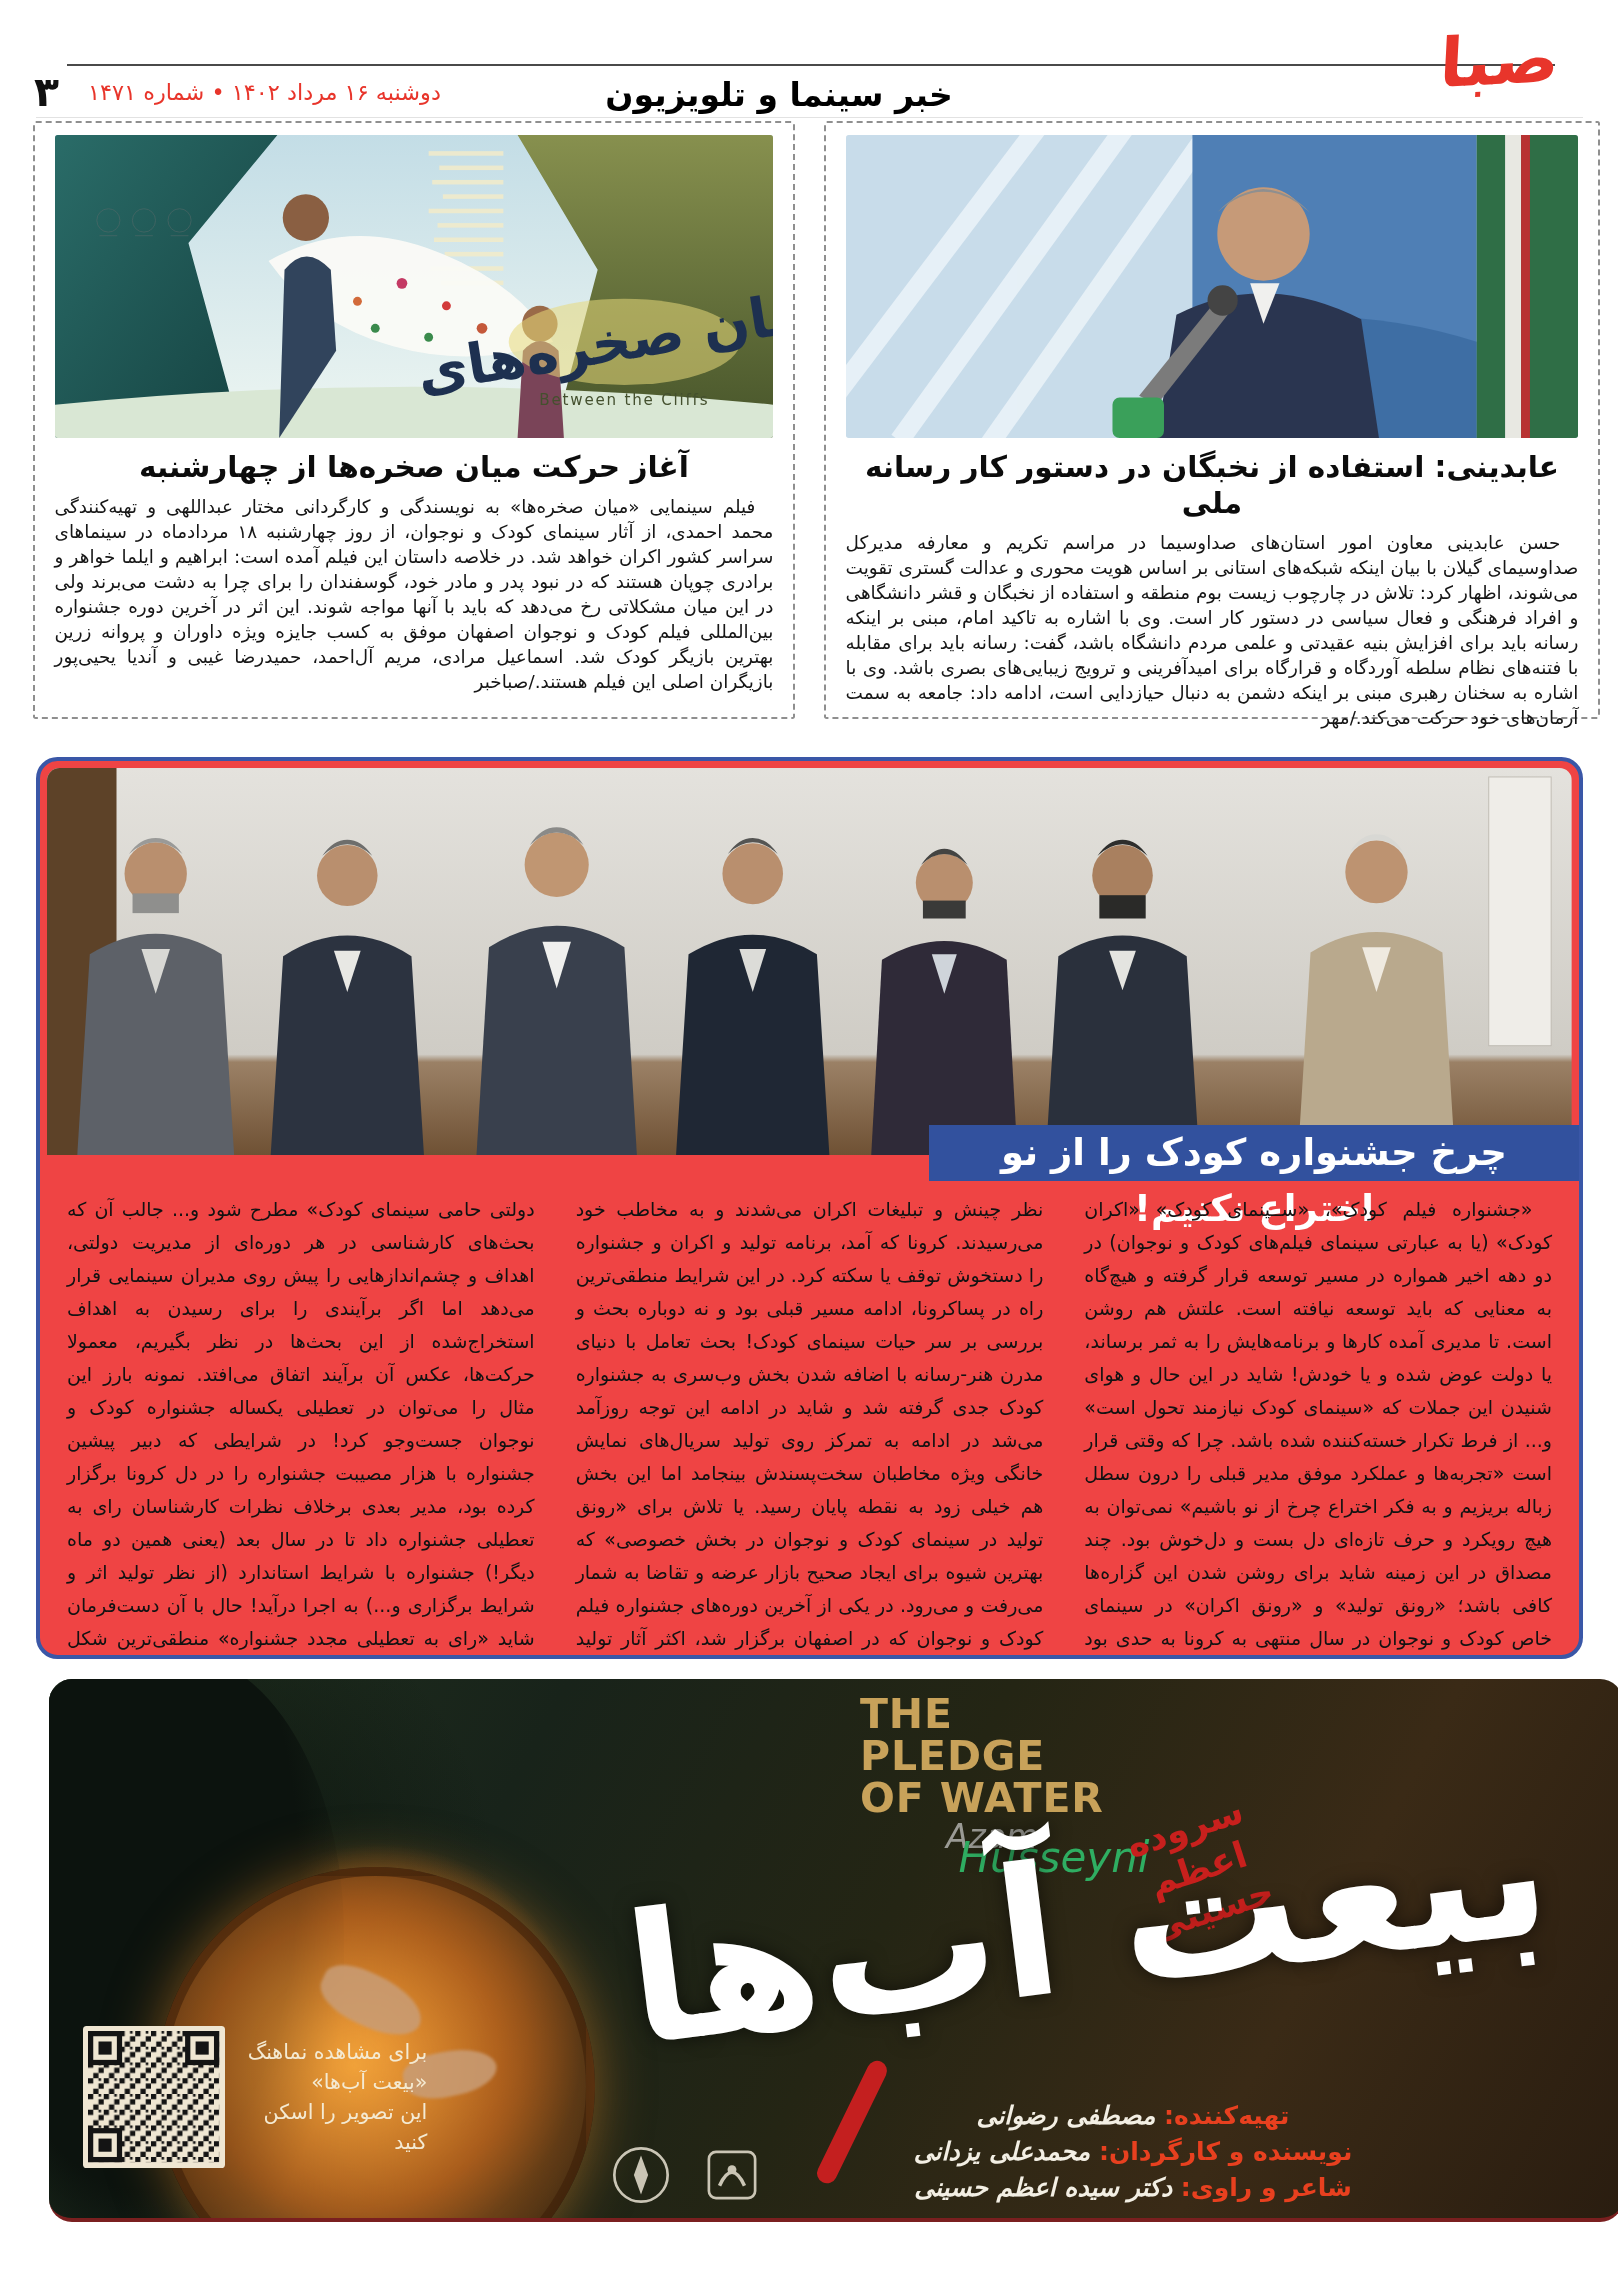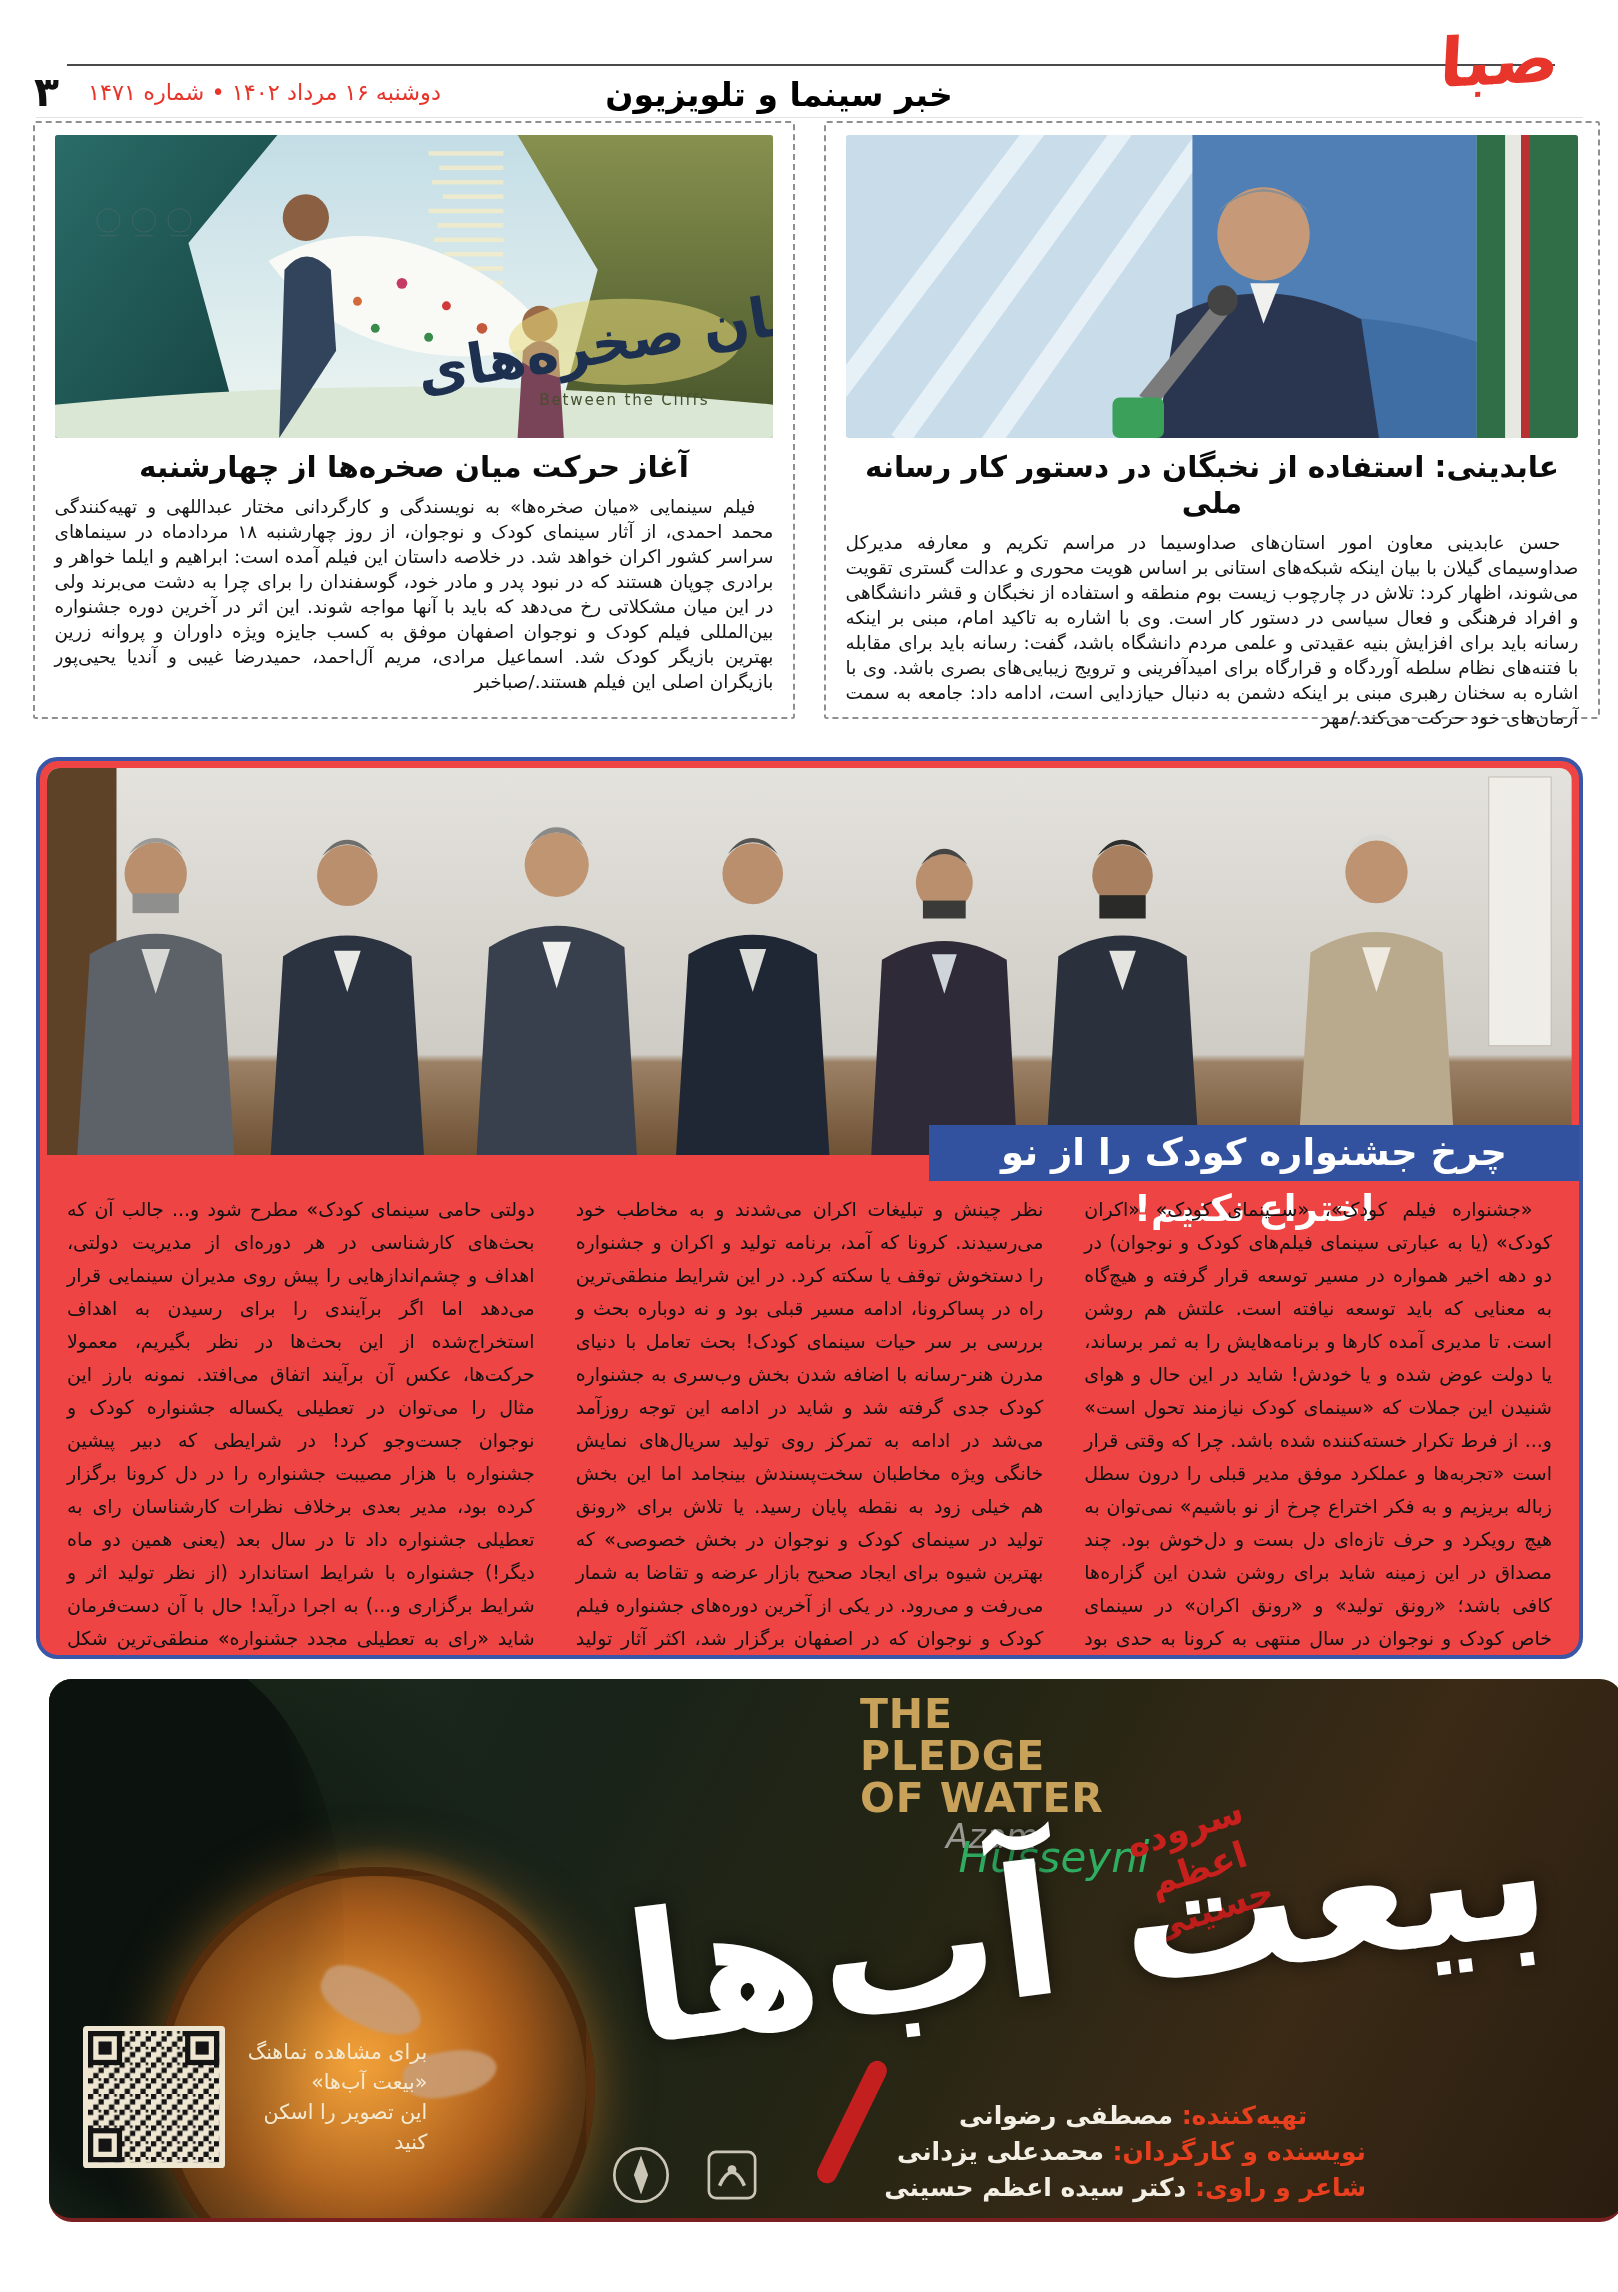--- a/index.html
+++ b/index.html
@@ -45,21 +45,21 @@
   .p-title-en{position:absolute;left:811px;top:14.3px;color:#c8a25a;font-weight:800;font-size:41px;line-height:42px;letter-spacing:0.9px;}
   .p-author{position:absolute;left:897px;top:143px;font-style:italic;line-height:30px;}
   .p-author .a1{color:#9b9b95;font-size:33px;display:block;}
   .p-author .a2{color:#2fae62;font-size:42px;display:block;margin-top:-9px;margin-left:12.5px;}
   .p-byline{position:absolute;left:1073px;top:125px;width:152px;color:#c8201d;font-size:36px;font-weight:bold;line-height:43px;text-align:center;direction:rtl;transform:rotate(-18deg);}
   .p-title-fa{position:absolute;left:627px;top:36px;width:824px;height:421px;display:flex;align-items:center;justify-content:center;color:#ffffff;font-size:179px;font-weight:bold;direction:rtl;transform:rotate(-7deg);text-shadow:0 0 19.7px rgba(0,0,0,.55);white-space:nowrap;}
   .p-redstroke{position:absolute;left:793px;top:376px;width:19.7px;height:134px;background:#c41f1f;border-radius:10.7px;transform:rotate(26deg);}
   .p-credits{position:absolute;left:851px;top:419px;width:466px;text-align:center;direction:rtl;}
   .p-credits .row{font-size:25px;line-height:36px;font-weight:bold;white-space:nowrap;}
   .p-credits .lbl{color:#e8401f;}
-  .p-credits .val{color:#f3efe4;}
+  .p-credits .val{color:#f3efe4;font-style:italic;}
   .p-qr-wrap{position:absolute;left:34px;bottom:50px;display:flex;align-items:center;gap:14.3px;}
   .p-qr{width:142px;height:142px;background:#efe6d2;padding:5.4px;box-sizing:border-box;border-radius:3.6px;}
   .p-qr svg{display:block;width:100%;height:100%;}
   .p-qr-caption{color:#f4ead2;font-size:20.6px;line-height:30px;text-align:right;direction:rtl;width:188px;}
   .p-logos{position:absolute;left:560px;bottom:10.7px;display:flex;gap:27px;align-items:flex-end;opacity:.85;}
   .p-logos svg{display:block;}
 </style>
 </head>
 <body>
 

